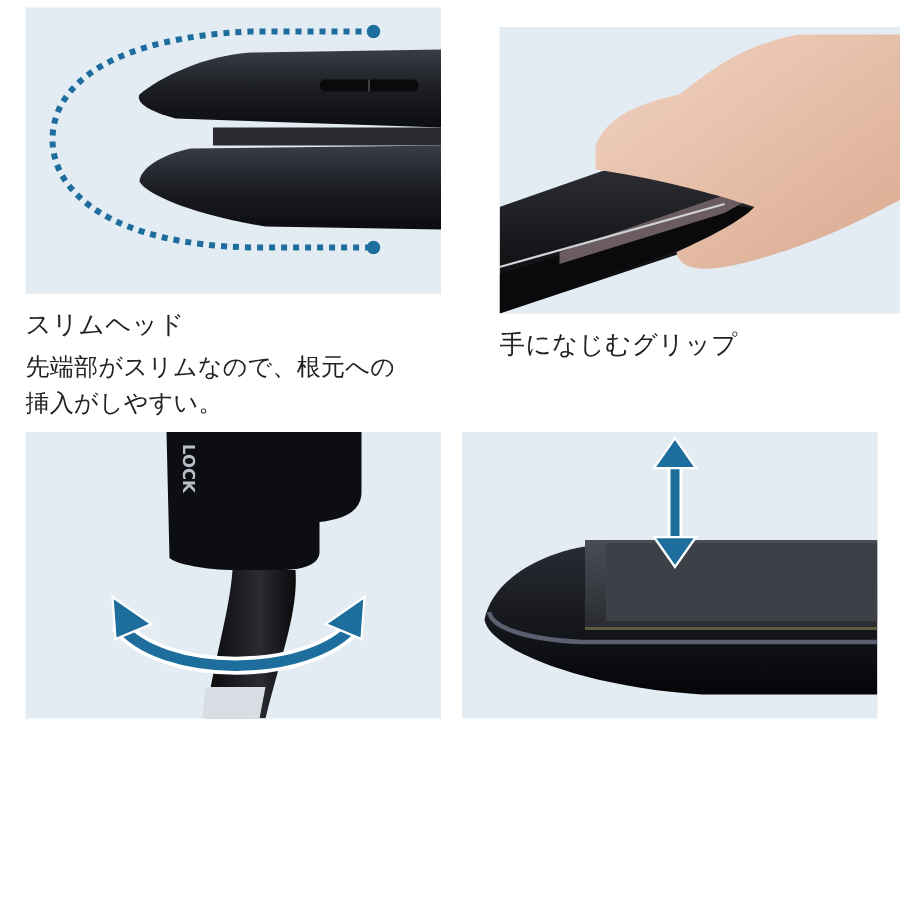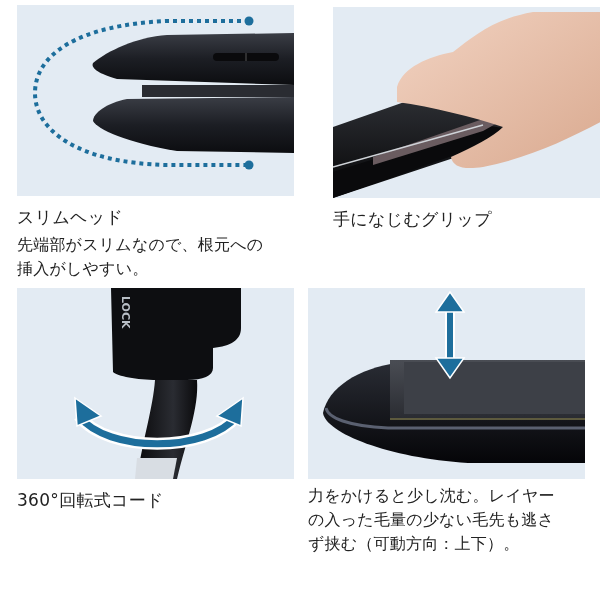--- a/index.html
+++ b/index.html
@@ -3,21 +3,21 @@
 <meta charset="utf-8">
 <style>
   html,body{margin:0;padding:0;background:#ffffff;}
   body{width:600px;height:600px;position:relative;overflow:hidden;font-family:"DejaVu Sans","Liberation Sans",sans-serif;color:#222;}
   .cell{position:absolute;width:259px;}
   .panel{position:relative;width:277px;height:191px;background:#e3ebf3;overflow:hidden;}
   .panel svg{position:absolute;left:0;top:0;width:277px;height:191px;}
   .title{font-size:17px;line-height:22px;margin-top:10px;color:#222;letter-spacing:0.3px;}
   .desc{font-size:16px;line-height:24px;margin-top:5px;color:#222;letter-spacing:0.2px;}
   #c1{left:17px;top:5px;}
-  #c2{left:308px;top:7px;padding-left:25px;}
+  #c2{left:308px;top:18px;padding-left:25px;}
   #c3{left:17px;top:288px;}
   #c4{left:308px;top:288px;}
 </style>
 </head>
 <body>
 
 <div class="cell" id="c1">
   <div class="panel">
     <svg viewBox="0 0 277 191">
       <defs>
@@ -86,21 +86,20 @@
 
       <path d="M138 92 L180 92 C 182 120, 170 150, 160 191 L120 191 C 126 150, 136 120, 138 92 Z" fill="url(#cord)"></path>
       <path d="M120 170 L160 170 L156 191 L118 191 Z" fill="#d8dde3"></path>
 
       <path d="M62 128 C 90 165, 190 165, 220 128" fill="none" stroke="#ffffff" stroke-width="12"></path>
       <path d="M62 128 C 90 165, 190 165, 220 128" fill="none" stroke="#1d6e9c" stroke-width="7"></path>
       <polygon points="58,110 84,128 60,138" fill="#1d6e9c" stroke="#fff" stroke-width="1.5"></polygon>
       <polygon points="226,110 200,128 224,138" fill="#1d6e9c" stroke="#fff" stroke-width="1.5"></polygon>
     </svg>
   </div>
-  <div class="title">360°回転式コード</div>
 </div>
 
 <div class="cell" id="c4">
   <div class="panel">
     <svg viewBox="0 0 277 191">
       <defs>
         <linearGradient id="plate" x1="0" y1="0" x2="0" y2="1">
           <stop offset="0" stop-color="#4a4d54"></stop>
           <stop offset="1" stop-color="#2a2c32"></stop>
         </linearGradient>
@@ -116,14 +115,13 @@
       <rect x="82" y="72" width="195" height="58" fill="url(#plate)"></rect>
       <rect x="96" y="74" width="181" height="52" fill="#3d4047"></rect>
       <line x1="82" y1="131" x2="277" y2="131" stroke="#5d5a3e" stroke-width="2"></line>
 
       <line x1="142" y1="22" x2="142" y2="72" stroke="#ffffff" stroke-width="10"></line>
       <line x1="142" y1="22" x2="142" y2="72" stroke="#1d6e9c" stroke-width="6"></line>
       <polygon points="142,4 128,24 156,24" fill="#1d6e9c" stroke="#fff" stroke-width="1.5"></polygon>
       <polygon points="142,90 128,70 156,70" fill="#1d6e9c" stroke="#fff" stroke-width="1.5"></polygon>
     </svg>
   </div>
-  <div class="desc">力をかけると少し沈む。レイヤーの入った毛量の少ない毛先も逃さず挟む（可動方向：上下）。</div>
 </div>
 
 </body></html>

